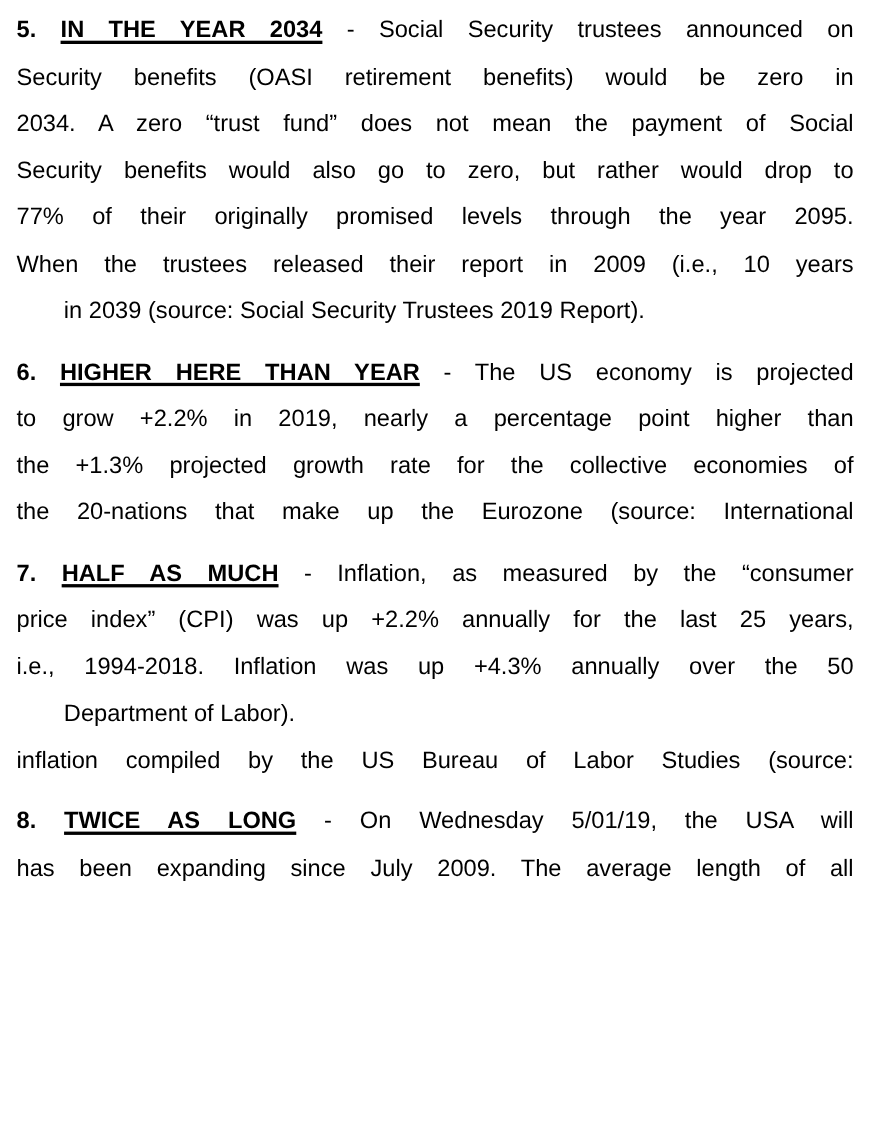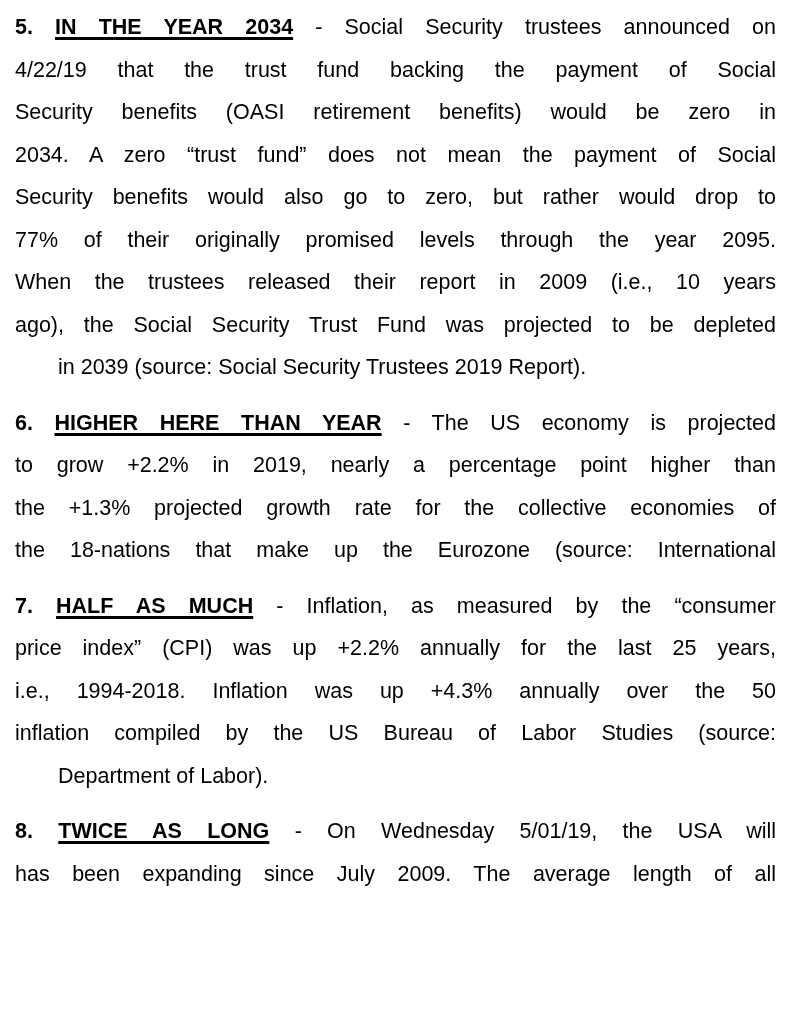--- a/index.html
+++ b/index.html
@@ -43,43 +43,41 @@
     text-underline-offset: 3px;
   }
 </style>
 </head>
 <body>
 
 <div class="page">
 
   <div class="para">
     <div class="line"><span class="b">5. </span><span class="b u">IN THE YEAR 2034</span><span> - Social Security trustees announced on</span></div>
-    <div class="line">4/22/19 that the trust fund backing the payment of Social</div>
     <div class="line">Security benefits (OASI retirement benefits) would be zero in</div>
     <div class="line">2034. A zero “trust fund” does not mean the payment of Social</div>
     <div class="line">Security benefits would also go to zero, but rather would drop to</div>
     <div class="line">77% of their originally promised levels through the year 2095.</div>
     <div class="line">When the trustees released their report in 2009 (i.e., 10 years</div>
-    <div class="line">ago), the Social Security Trust Fund was projected to be depleted</div>
     <div class="line last">in 2039 (source: Social Security Trustees 2019 Report).</div>
   </div>
 
   <div class="para">
     <div class="line"><span class="b">6. </span><span class="b u">HIGHER HERE THAN YEAR</span><span> - The US economy is projected</span></div>
     <div class="line">to grow +2.2% in 2019, nearly a percentage point higher than</div>
     <div class="line">the +1.3% projected growth rate for the collective economies of</div>
-    <div class="line">the 18-nations that make up the Eurozone (source: International</div>
+    <div class="line">the 20-nations that make up the Eurozone (source: International</div>
   </div>
 
   <div class="para">
     <div class="line"><span class="b">7. </span><span class="b u">HALF AS MUCH</span><span> - Inflation, as measured by the “consumer</span></div>
     <div class="line">price index” (CPI) was up +2.2% annually for the last 25 years,</div>
     <div class="line">i.e., 1994-2018. Inflation was up +4.3% annually over the 50</div>
+    <div class="line last">Department of Labor).</div>
     <div class="line">inflation compiled by the US Bureau of Labor Studies (source:</div>
-    <div class="line last">Department of Labor).</div>
   </div>
 
   <div class="para">
     <div class="line"><span class="b">8. </span><span class="b u">TWICE AS LONG</span><span> - On Wednesday 5/01/19, the USA will</span></div>
     <div class="line">has been expanding since July 2009. The average length of all</div>
   </div>
 
 </div>
 
 </body></html>

